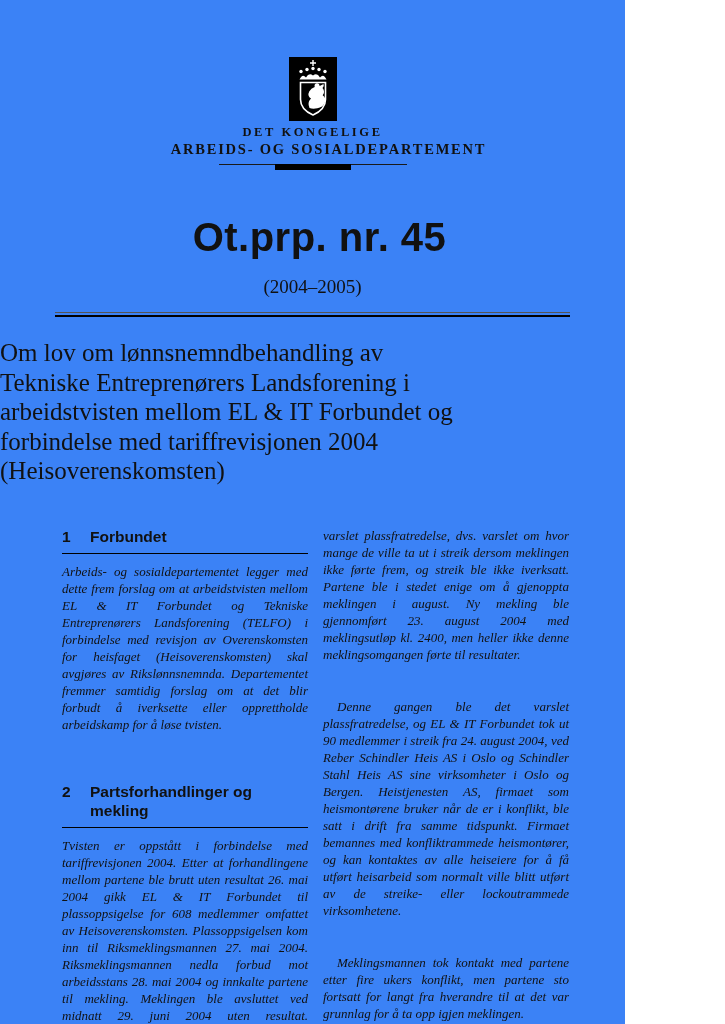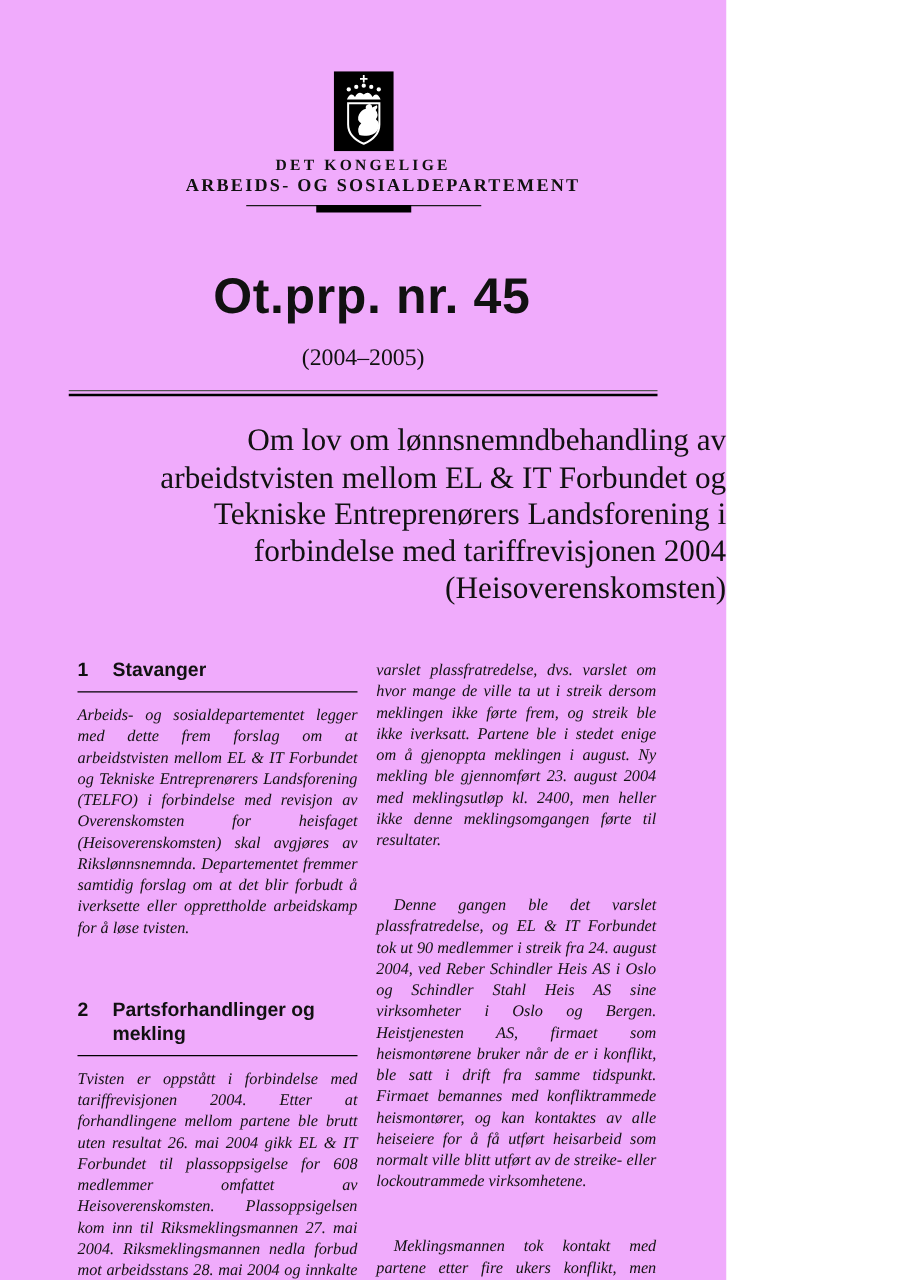--- a/index.html
+++ b/index.html
@@ -5,22 +5,22 @@
   html, body { margin: 0; padding: 0; }
   body {
     width: 725px; height: 1024px;
     background: #ffffff;
     color: #111111;
     font-family: "Liberation Serif", serif;
     -webkit-font-smoothing: antialiased;
   }
   .page {
     position: relative;
-    width: 581px; height: 1024px;
-    background: #f0abfc;
+    width: 625px; height: 1024px;
+    background: #3b82f6;
     overflow: hidden;
   }
 
   
   .crest {
     width: 48px; height: 64px;
     margin: 57px auto 0 auto;
     display: block;
   }
   .ministry-line1 {
@@ -76,21 +76,21 @@
   .page-rule {
     margin: 14px 55px 0 55px;
     height: 2px;
     border-top: 1px solid #555;
     border-bottom: 2px solid #000;
   }
 
   
   .doc-title {
     margin: 21px 0 0 0;
-    text-align: right;
+    text-align: left;
     font-weight: normal;
     font-size: 25px;
     line-height: 29.6px;
   }
   .recommendation {
     margin-top: 23px;
     text-align: center;
     font-style: italic;
     font-size: 13.5px;
     line-height: 16.7px;
@@ -154,33 +154,33 @@
     <div class="thin-line"></div>
     <div class="thick-bar"></div>
   </div>
 
   <div class="doc-number">Ot.prp. nr. 45</div>
   <div class="session">(2004–2005)</div>
   <div class="page-rule"></div>
 
   <h1 class="doc-title">
     <div>Om lov om lønnsnemndbehandling av</div>
+    <div>Tekniske Entreprenørers Landsforening i</div>
     <div>arbeidstvisten mellom EL &amp; IT Forbundet og</div>
-    <div>Tekniske Entreprenørers Landsforening i</div>
     <div>forbindelse med tariffrevisjonen 2004</div>
     <div>(Heisoverenskomsten)</div>
   </h1>
 
 
   <div class="columns">
 
     <div class="col">
       <div class="section-heading">
         <span class="sec-num">1</span>
-        <span class="sec-title">Stavanger</span>
+        <span class="sec-title">Forbundet</span>
       </div>
       <p class="body-p">Arbeids- og sosialdepartementet legger med dette frem forslag om at arbeidstvisten mellom EL &amp; IT Forbundet og Tekniske Entreprenørers Landsforening (TELFO) i forbindelse med revisjon av Overenskomsten for heisfaget (Heisoverenskomsten) skal avgjøres av Rikslønnsnemnda. Departementet fremmer samtidig forslag om at det blir forbudt å iverksette eller opprettholde arbeidskamp for å løse tvisten.</p>
 
       <div class="section-2">
         <div class="section-heading">
           <span class="sec-num">2</span>
           <span class="sec-title">Partsforhandlinger og mekling</span>
         </div>
         <p class="body-p">Tvisten er oppstått i forbindelse med tariffrevisjonen 2004. Etter at forhandlingene mellom partene ble brutt uten resultat 26. mai 2004 gikk EL &amp; IT Forbundet til plassoppsigelse for 608 medlemmer omfattet av Heisoverenskomsten. Plassoppsigelsen kom inn til Riksmeklingsmannen 27. mai 2004. Riksmeklingsmannen nedla forbud mot arbeidsstans 28. mai 2004 og innkalte partene til mekling. Meklingen ble avsluttet ved midnatt 29. juni 2004 uten resultat. Heismontørene hadde imidlertid ikke</p>
       </div>

